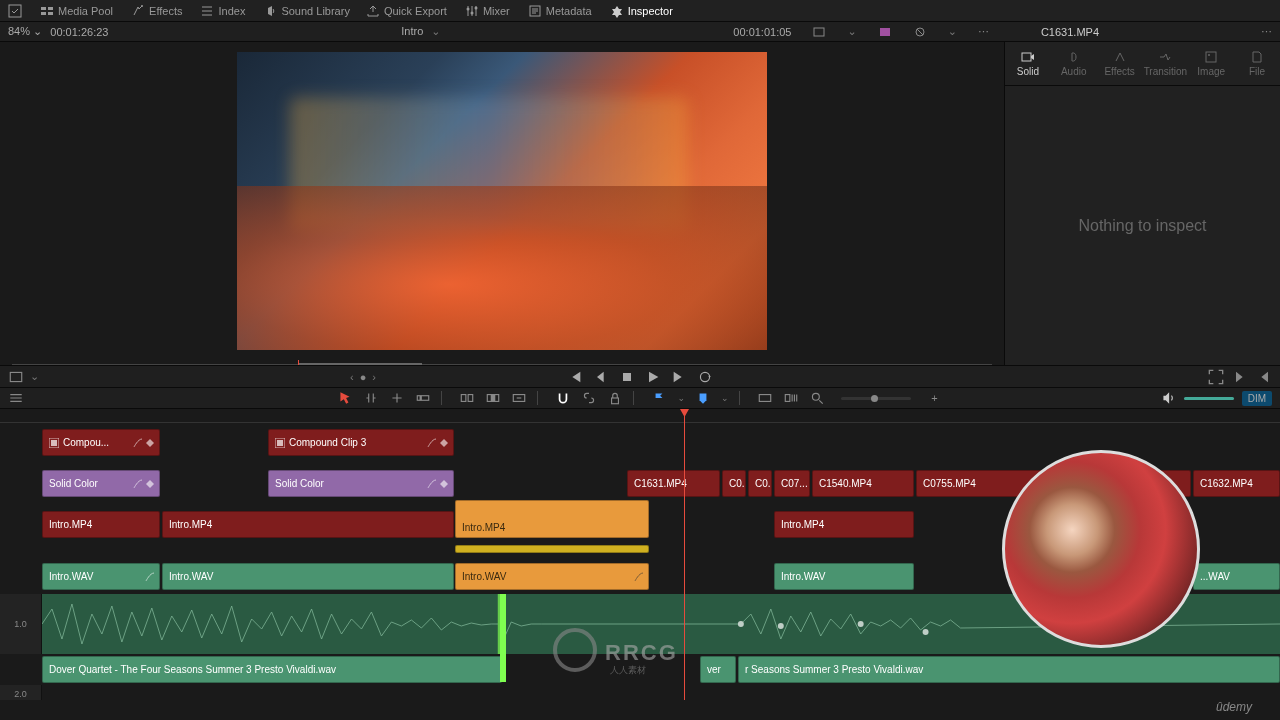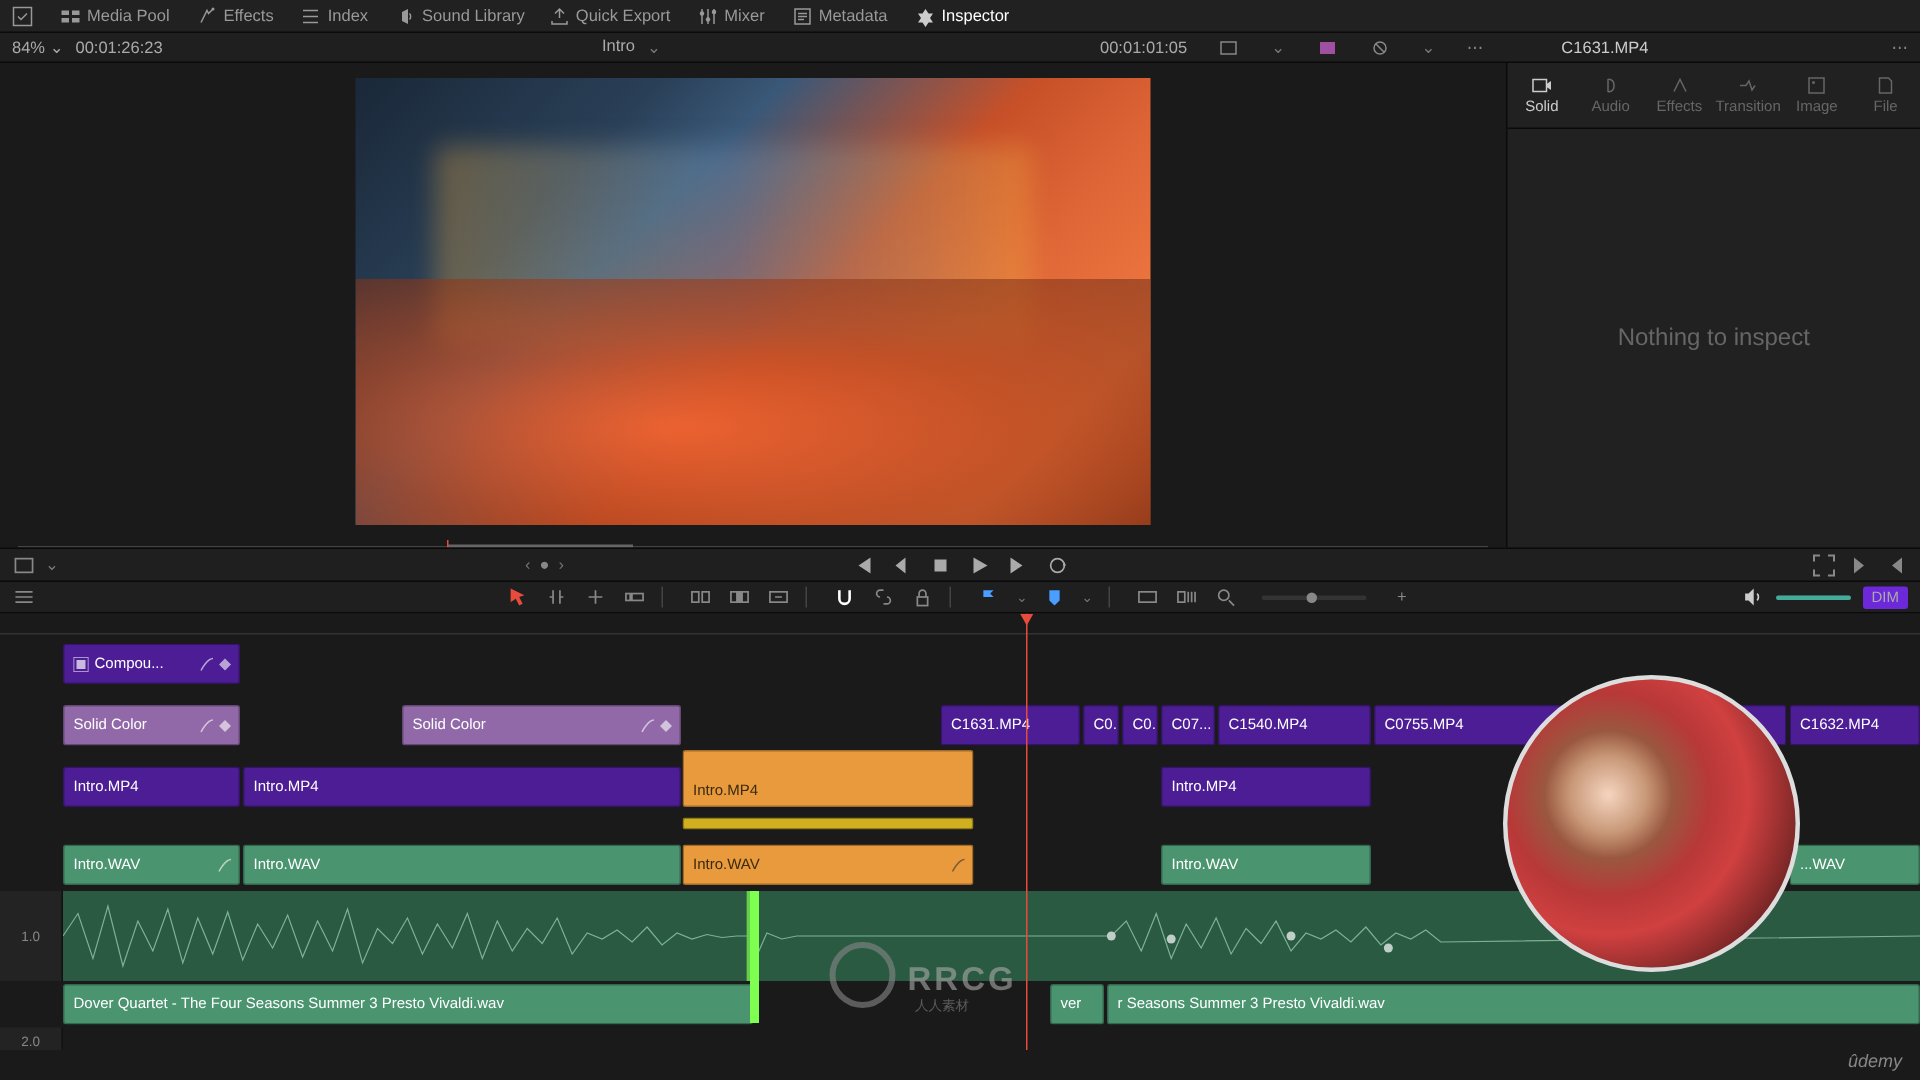--- a/index.html
+++ b/index.html
@@ -38,45 +38,45 @@
 .tp-center-left{position:absolute;left:350px;display:flex;gap:6px;align-items:center;color:#777}
 .tp-right{position:absolute;right:8px;display:flex;gap:8px;align-items:center}
 .tp-btn{width:16px;height:16px;display:flex;align-items:center;justify-content:center;color:#aaa;cursor:pointer}
 .tool-bar{height:22px;background:#1f1f1f;display:flex;align-items:center;border-top:1px solid #0a0a0a;position:relative;border-bottom:1px solid #0a0a0a}
 .tl-left{position:absolute;left:8px;display:flex;gap:6px}
 .tl-center{margin:0 auto;display:flex;gap:10px;align-items:center}
 .tl-right{position:absolute;right:8px;display:flex;gap:8px;align-items:center}
 .tool-btn{width:16px;height:16px;display:flex;align-items:center;justify-content:center;color:#888;cursor:pointer}
 .tool-btn.active{color:#e64b3d}
 .tool-btn.blue{color:#4a9eff}
-.dim-btn{padding:2px 6px;background:#6d28d9;border-radius:2px;color:#aaa;font-size:10px}
+.dim-btn{padding:2px 6px;background:#0c4a6e;border-radius:2px;color:#aaa;font-size:10px}
 .vol-slider{width:50px;height:3px;background:#333;position:relative;border-radius:2px}
 .vol-slider::after{content:"";position:absolute;left:0;top:0;width:100%;height:100%;background:#4a9;border-radius:2px}
 .zoom-slider{width:70px;height:3px;background:#333;position:relative;border-radius:2px;margin:0 6px}
 .zoom-slider::after{content:"";position:absolute;left:44%;top:-2px;width:7px;height:7px;background:#888;border-radius:50%}
 .timeline{height:291px;background:#1a1a1a;position:relative;overflow:hidden}
 .ruler{height:14px;background:#1a1a1a;border-bottom:1px solid #333;position:relative}
 .tracks{position:absolute;top:14px;left:0;right:0;bottom:0}
 .track-head{position:absolute;left:0;width:42px;background:#232323;border-right:1px solid #111;display:flex;align-items:center;justify-content:center;color:#888;font-size:9px}
 .clip{position:absolute;height:27px;border-radius:2px;display:flex;align-items:center;padding:0 6px;font-size:10px;color:#fff;overflow:hidden;white-space:nowrap;border:1px solid rgba(0,0,0,.3)}
-.clip.blue{background:#4c1d95}
+.clip.blue{background:#7f1d1d}
 .clip.purple{background:#9169a8}
 .clip.orange{background:#e89a3c;color:#3a2a10}
 .clip.green{background:#4a9470}
 .clip.yellow{background:#d0b020;height:8px}
 .clip-ico{width:10px;height:10px;margin-right:4px;opacity:.7}
 .fx-ico{position:absolute;right:4px;top:50%;transform:translateY(-50%);display:flex;gap:2px}
 .fx-dot{width:10px;height:10px;opacity:.6}
 .playhead-line{position:absolute;top:0;bottom:0;width:1px;background:#e64b3d;left:684px;z-index:10}
 .playhead-line::before{content:"";position:absolute;top:0;left:-4px;width:9px;height:8px;background:#e64b3d;clip-path:polygon(0 0,100% 0,50% 100%)}
 .audio-wave{position:absolute;left:42px;right:0;height:60px;background:#2a5a42;overflow:hidden}
 .wave-svg{width:100%;height:100%;opacity:.7}
 .watermark{position:absolute;left:550px;top:625px;width:200px;height:50px;z-index:20;opacity:.6;pointer-events:none}
 .webcam{position:absolute;right:80px;top:450px;width:198px;height:198px;border-radius:50%;border:3px solid #ddd;background:radial-gradient(circle at 35% 40%,#f5d5c0 0%,#c89878 15%,#9a5840 25%,#b83838 40%,#d04040 55%,#802828 75%,#1a1a2a 95%);z-index:15;overflow:hidden}
-.udemy-mark{position:absolute;right:12px;bottom:6px;color:#888;font-size:12px;font-style:italic;z-index:12}
+.udemy-mark{position:absolute;right:28px;bottom:6px;color:#888;font-size:12px;font-style:italic;z-index:12}
 svg{display:block}
 </style>
 </head>
 <body>
 
 <div class="top-bar">
   <div class="top-left">
     <div class="tb-btn">
         <span class="tb-ico">
           <svg viewBox="0 0 14 14">
@@ -464,20 +464,37 @@
       <span>Compou...</span>
       <span class="fx-ico">
           <svg class="fx-dot" viewBox="0 0 10 10">
             <path d="M1 9C1 9 5 1 9 1" stroke="#fff" fill="none"></path>
           </svg>
           <svg class="fx-dot" viewBox="0 0 10 10">
             <path d="M5 1l4 4-4 4-4-4z" fill="#fff"></path>
           </svg>
         </span>
     </div>
+    <div class="clip blue" style="top:6px;left:268px;width:186px">
+      <span class="clip-ico">
+          <svg viewBox="0 0 10 10">
+            <rect width="10" height="10" fill="none" stroke="#fff"></rect>
+            <rect x="2" y="2" width="6" height="6" fill="#fff"></rect>
+          </svg>
+        </span>
+      <span>Compound Clip 3</span>
+      <span class="fx-ico">
+          <svg class="fx-dot" viewBox="0 0 10 10">
+            <path d="M1 9C1 9 5 1 9 1" stroke="#fff" fill="none"></path>
+          </svg>
+          <svg class="fx-dot" viewBox="0 0 10 10">
+            <path d="M5 1l4 4-4 4-4-4z" fill="#fff"></path>
+          </svg>
+        </span>
+    </div>
 
     <div class="clip purple" style="top:47px;left:42px;width:118px">
         <span>Solid Color</span>
         <span class="fx-ico">
           <svg class="fx-dot" viewBox="0 0 10 10">
             <path d="M1 9C1 9 5 1 9 1" stroke="#fff" fill="none"></path>
           </svg>
           <svg class="fx-dot" viewBox="0 0 10 10">
             <path d="M5 1l4 4-4 4-4-4z" fill="#fff"></path>
           </svg>

